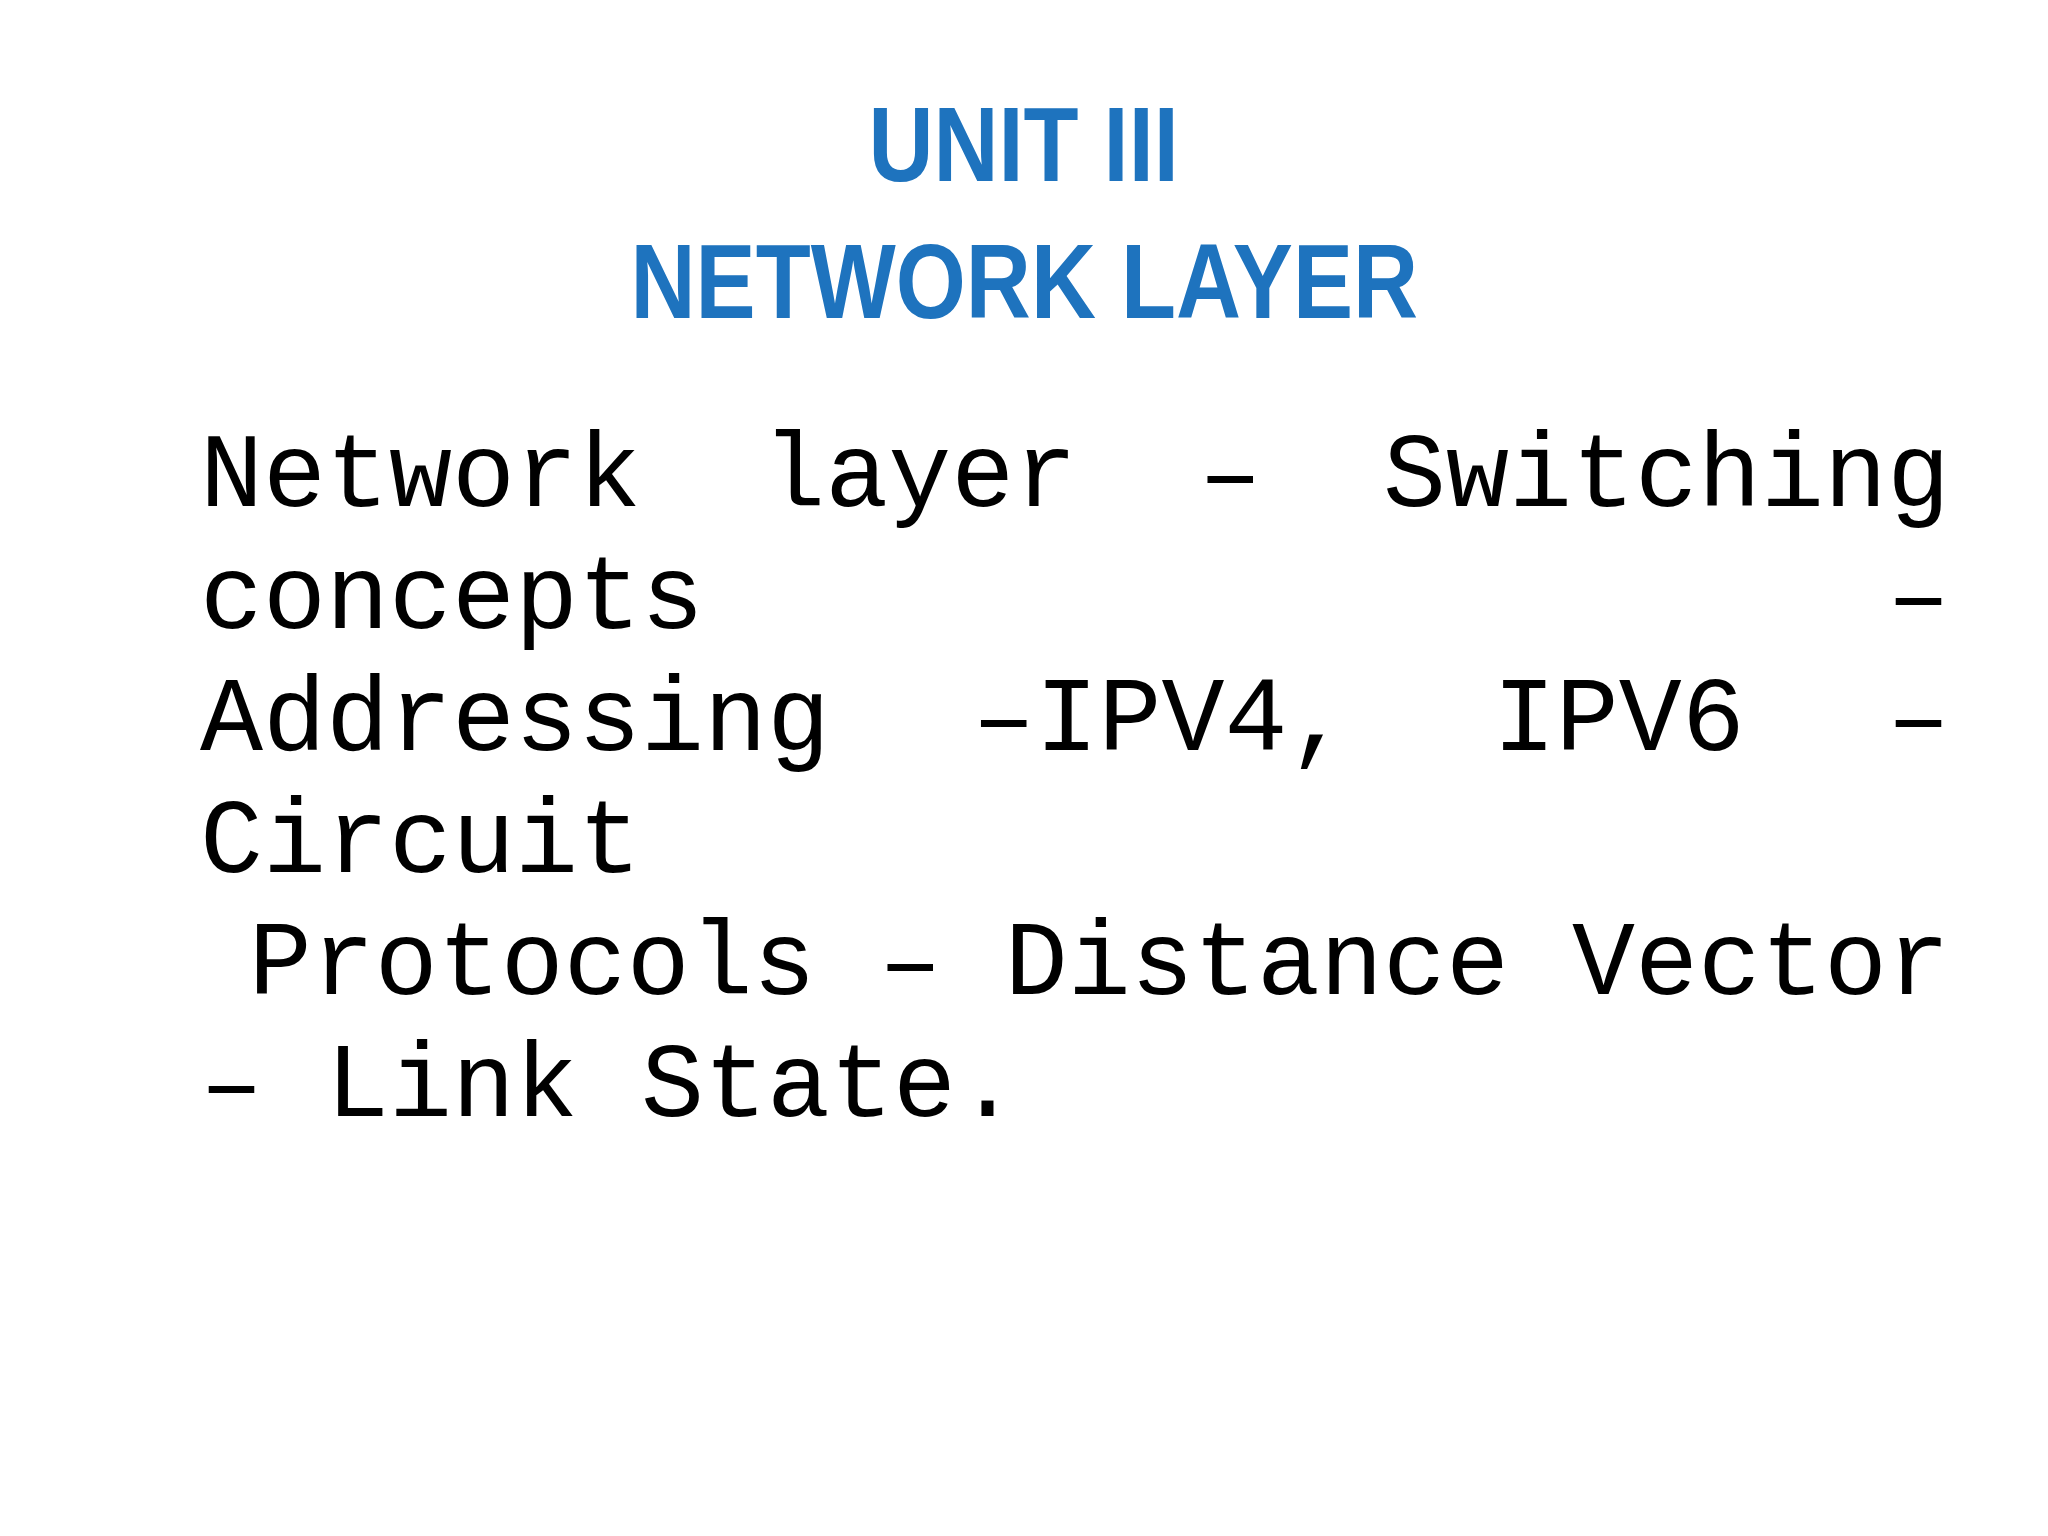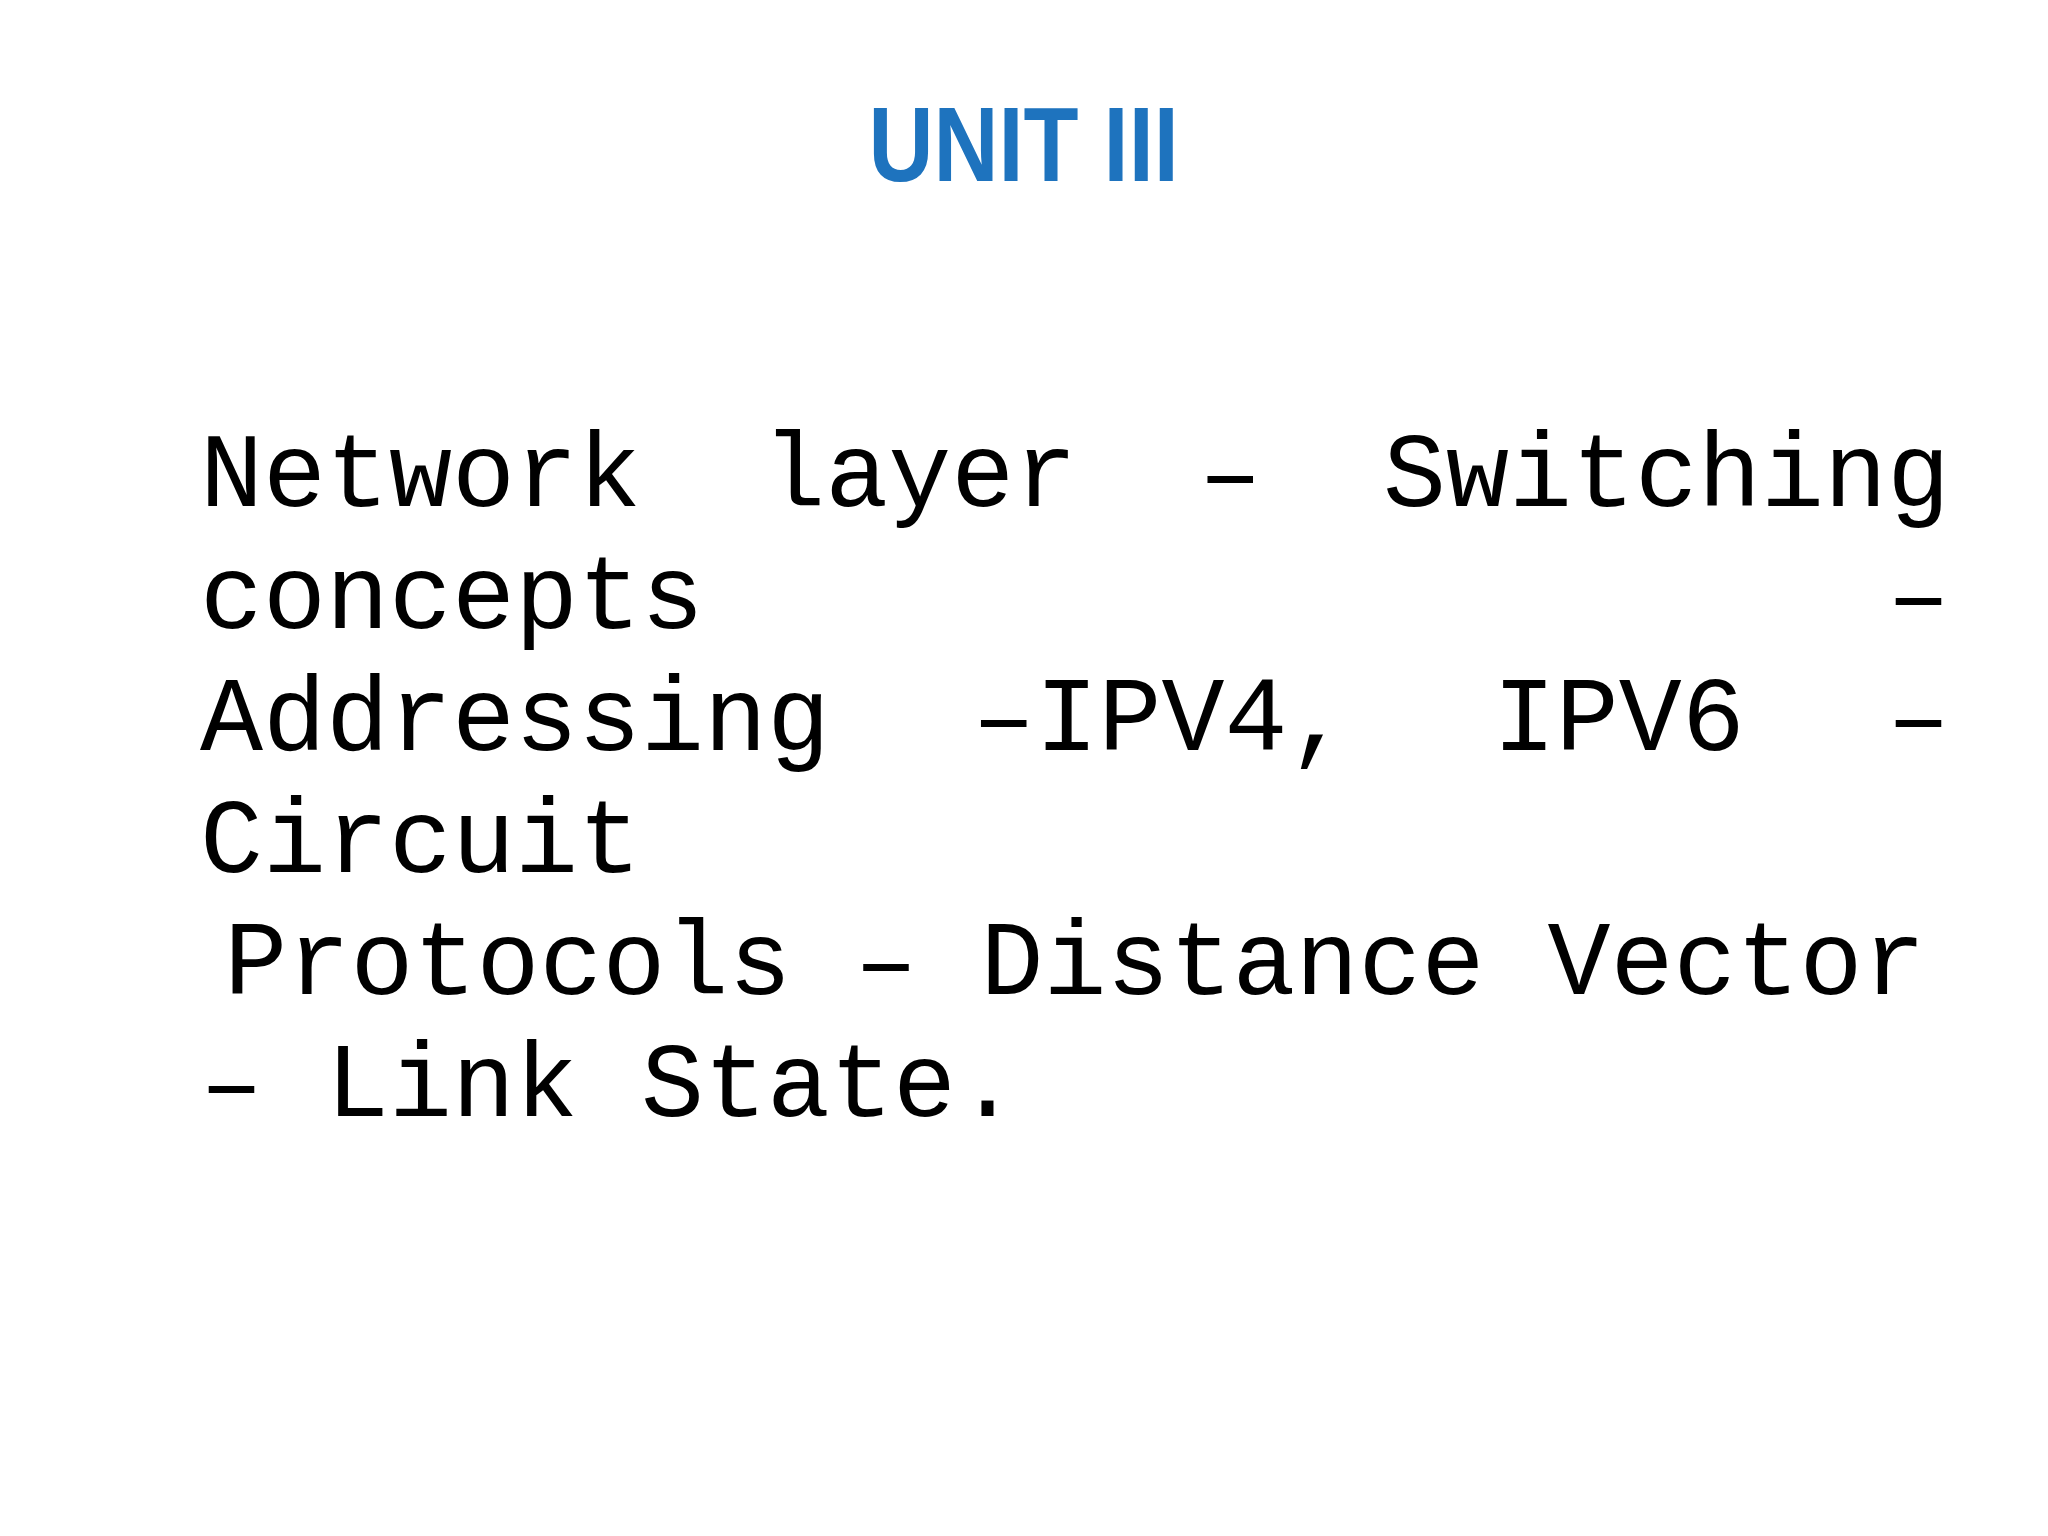--- a/index.html
+++ b/index.html
@@ -48,33 +48,36 @@
     font-size: 105px;
     line-height: 122px;
     color: #000000;
   }
   .body-line {
     display: block;
     text-align: justify;
     text-align-last: justify;
   }
   .body-line.last {
-    text-align: center;
+    text-align: right;
     text-align-last: left;
   }
 </style>
 </head>
 <body>
 
 <div class="slide">
 
   <div class="title-block">
     <div class="title-line">
       <span>UNIT III</span>
     </div>
+    <div class="title-line">
+      <span>NETWORK LAYER</span>
+    </div>
   </div>
 
   <div class="body-block">
     <div class="body-line">Network layer – Switching concepts –</div>
     <div class="body-line">Addressing –IPV4, IPV6 – Circuit</div>
     <div class="body-line last">Protocols – Distance Vector – Link State.</div>
   </div>
 
 </div>
 

